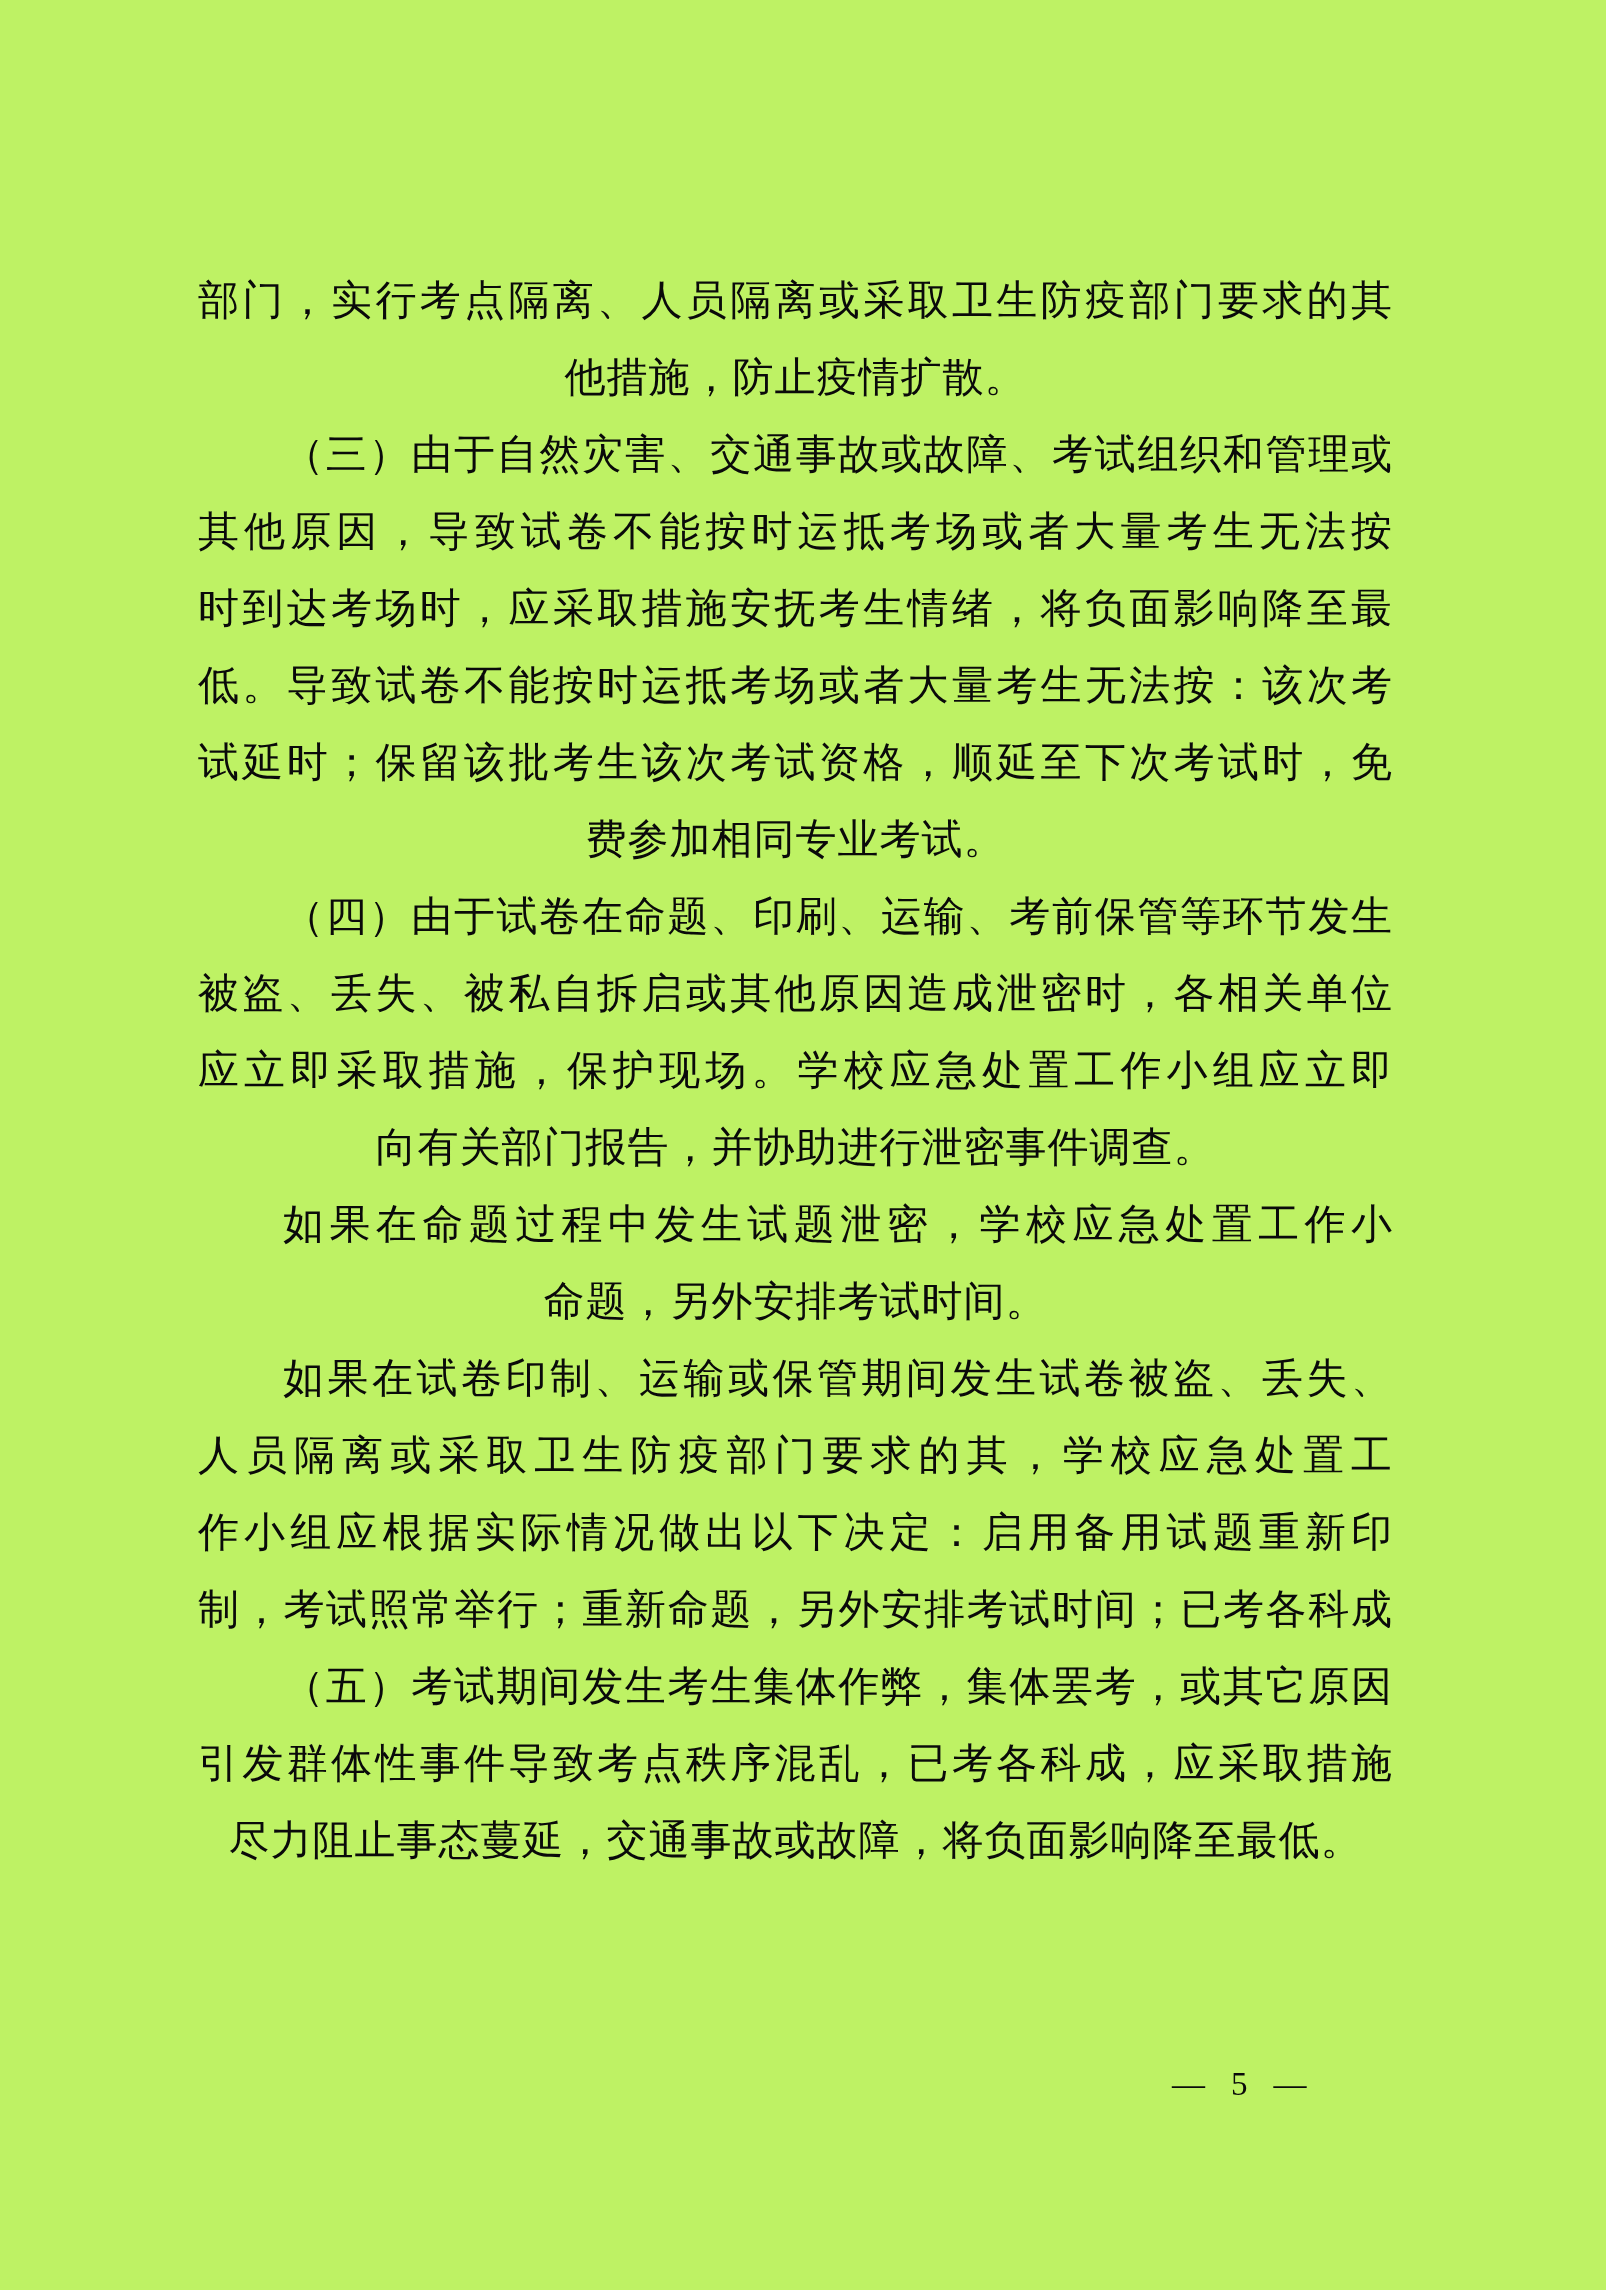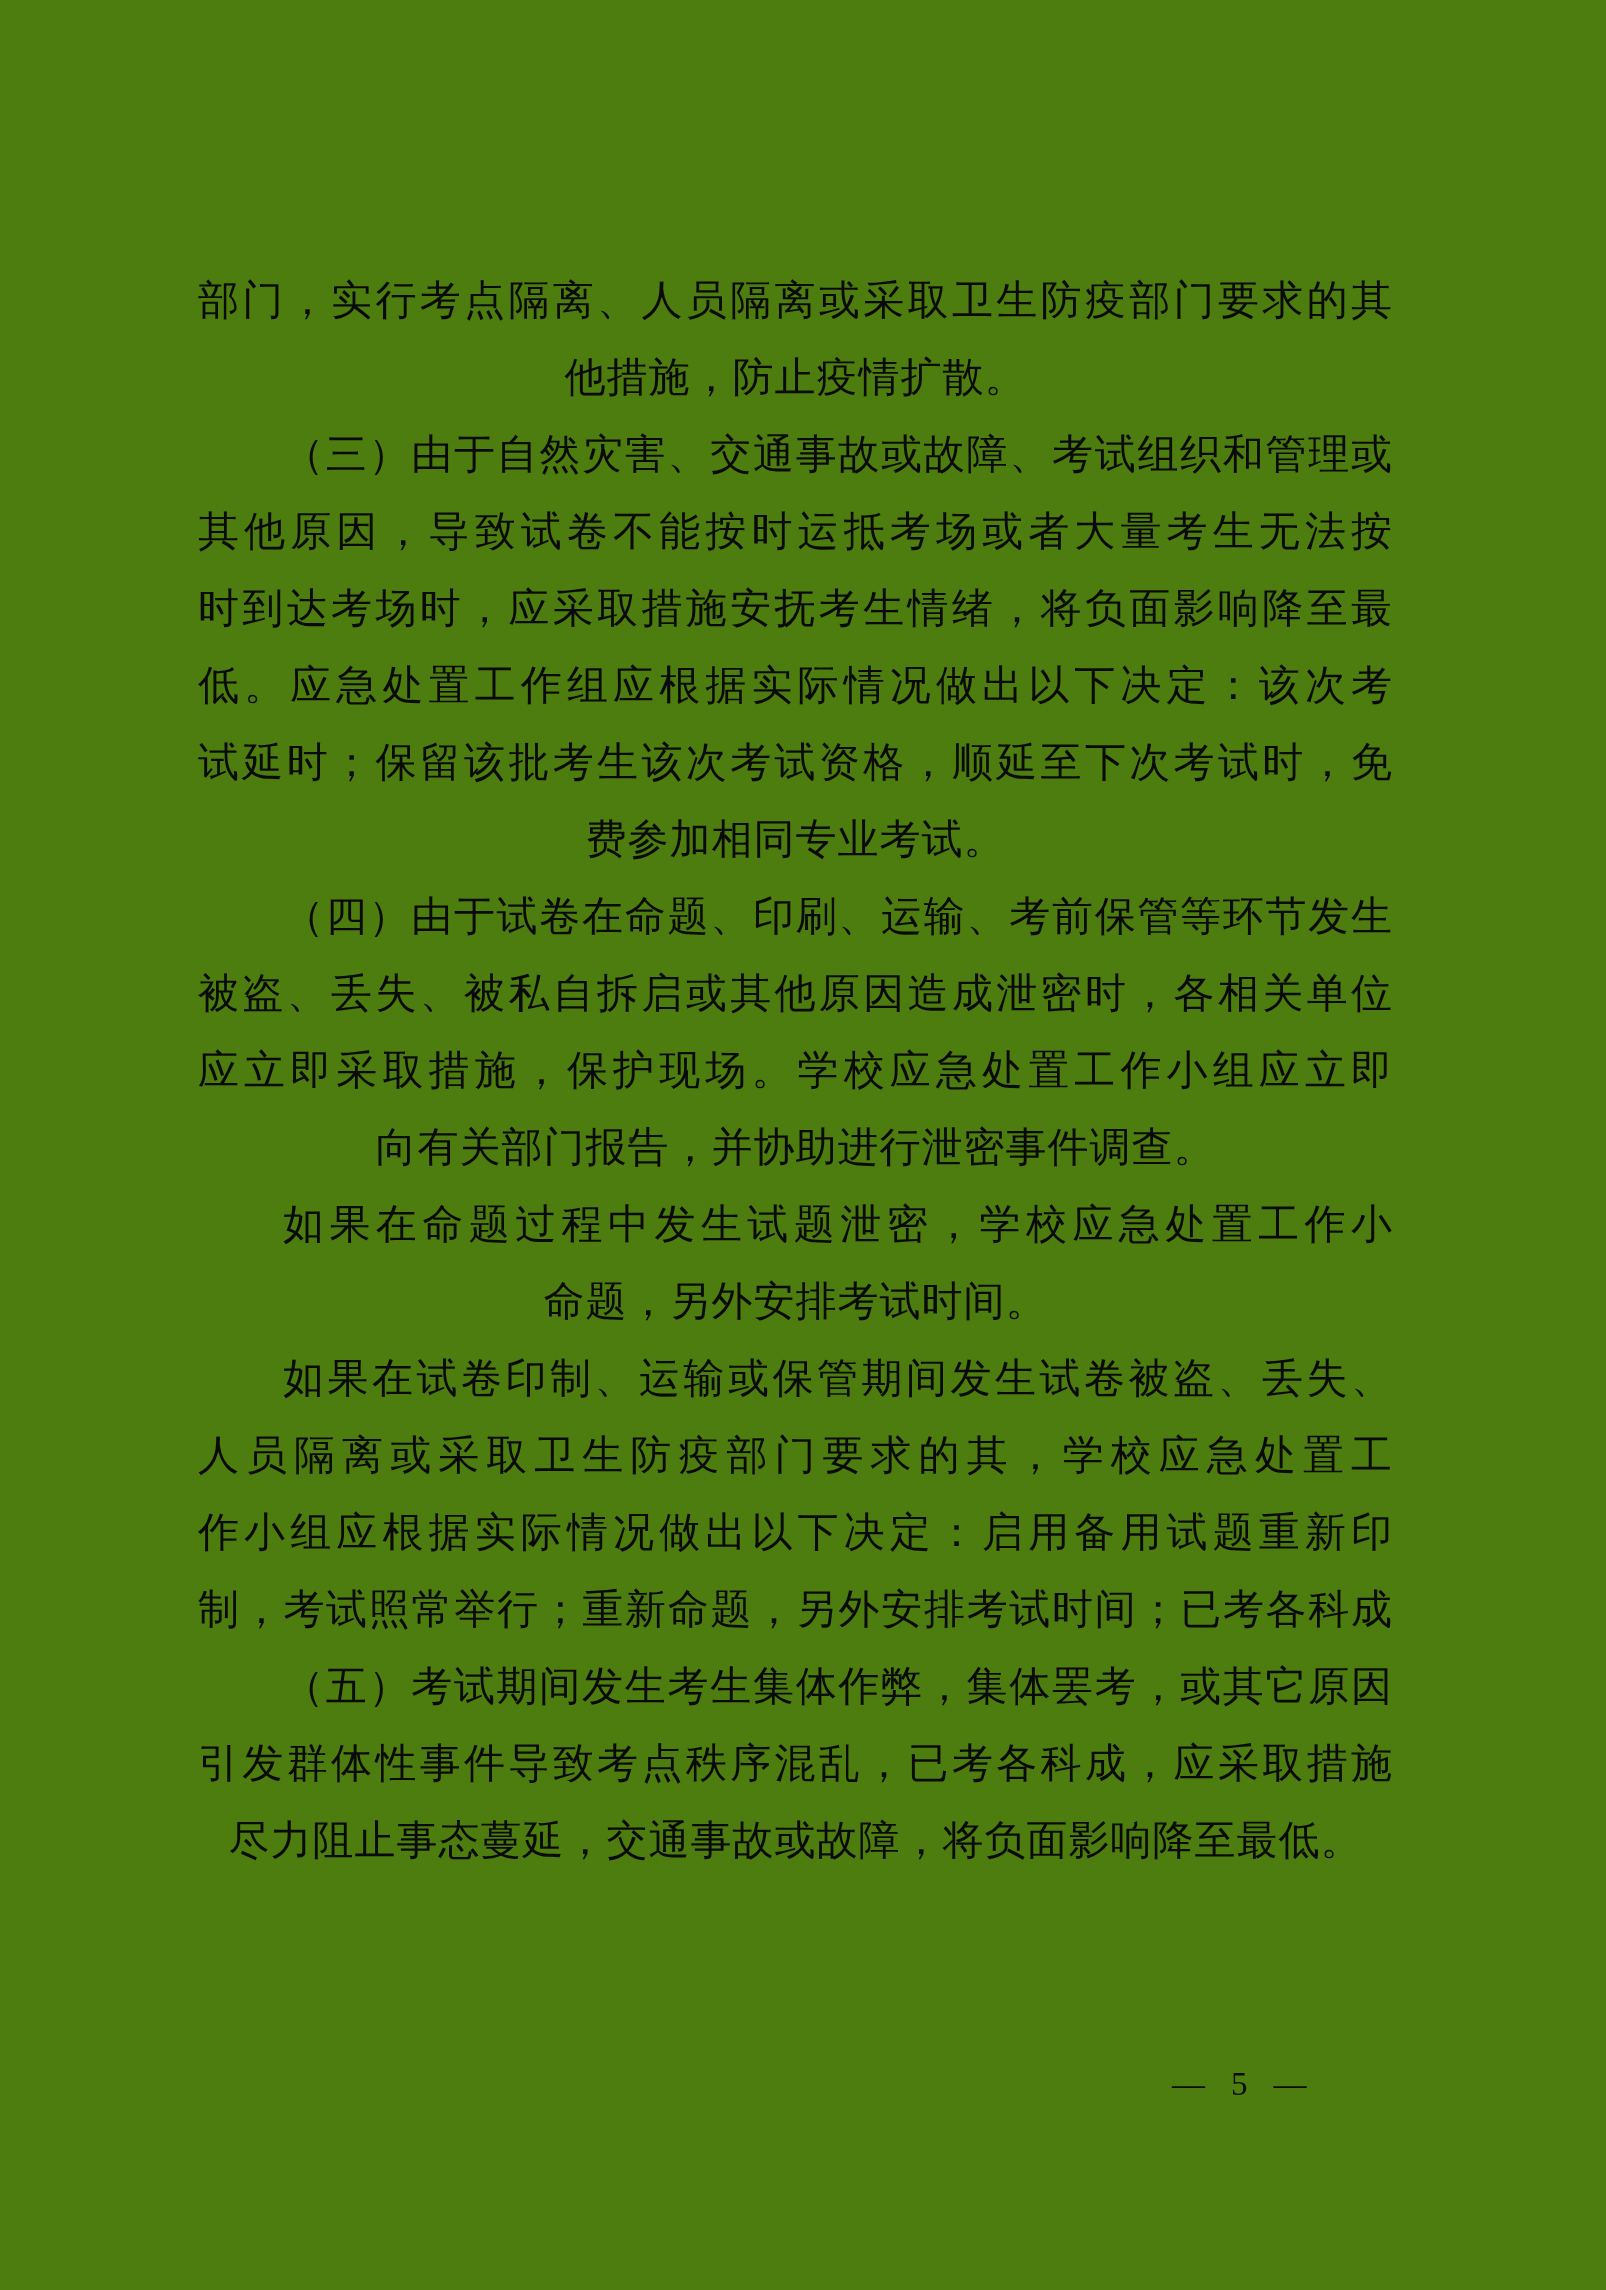--- a/index.html
+++ b/index.html
@@ -11,21 +11,21 @@
     position: relative;
     width: 1607px;
     height: 2290px;
     font-family: "Liberation Serif", "DejaVu Serif", serif;
     color: #000000;
     overflow: hidden;
   }
   .sheet {
     position: absolute;
     inset: 0;
-    background: #4d7c0f;
+    background: #bef264;
   }
   .text-block {
     position: absolute;
     left: 198px;
     top: 262px;
     width: 1195px;
   }
   .line {
     height: 77px;
     line-height: 77px;
@@ -72,21 +72,21 @@
 <body>
 
 <div class="sheet">
 
   <div class="text-block">
     <div class="line j">部门，实行考点隔离、人员隔离或采取卫生防疫部门要求的其</div>
     <div class="line l">他措施，防止疫情扩散。</div>
     <div class="line j i">（三）由于自然灾害、交通事故或故障、考试组织和管理或</div>
     <div class="line j">其他原因，导致试卷不能按时运抵考场或者大量考生无法按</div>
     <div class="line j">时到达考场时，应采取措施安抚考生情绪，将负面影响降至最</div>
-    <div class="line j">低。应急处置工作组应根据实际情况做出以下决定：该次考</div>
+    <div class="line j">低。导致试卷不能按时运抵考场或者大量考生无法按：该次考</div>
     <div class="line j">试延时；保留该批考生该次考试资格，顺延至下次考试时，免</div>
     <div class="line l">费参加相同专业考试。</div>
     <div class="line j i">（四）由于试卷在命题、印刷、运输、考前保管等环节发生</div>
     <div class="line j">被盗、丢失、被私自拆启或其他原因造成泄密时，各相关单位</div>
     <div class="line j">应立即采取措施，保护现场。学校应急处置工作小组应立即</div>
     <div class="line l">向有关部门报告，并协助进行泄密事件调查。</div>
     <div class="line j i">如果在命题过程中发生试题泄密，学校应急处置工作小</div>
     <div class="line l">命题，另外安排考试时间。</div>
     <div class="line j i">如果在试卷印制、运输或保管期间发生试卷被盗、丢失、</div>
     <div class="line j">人员隔离或采取卫生防疫部门要求的其，学校应急处置工</div>

